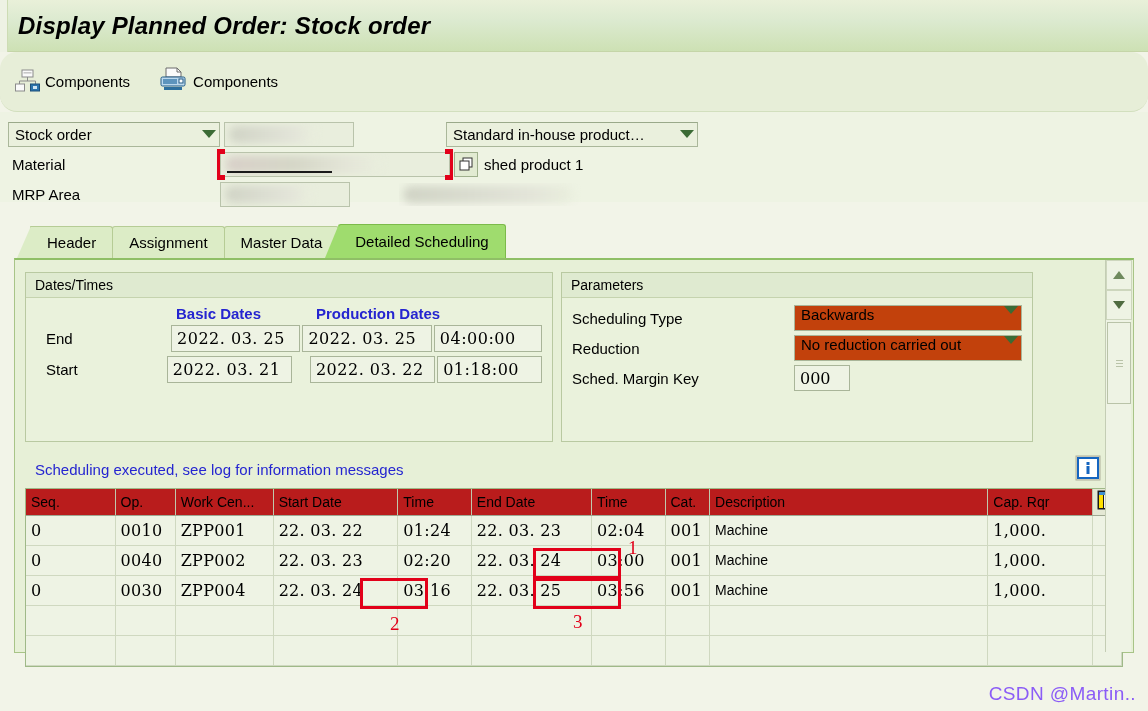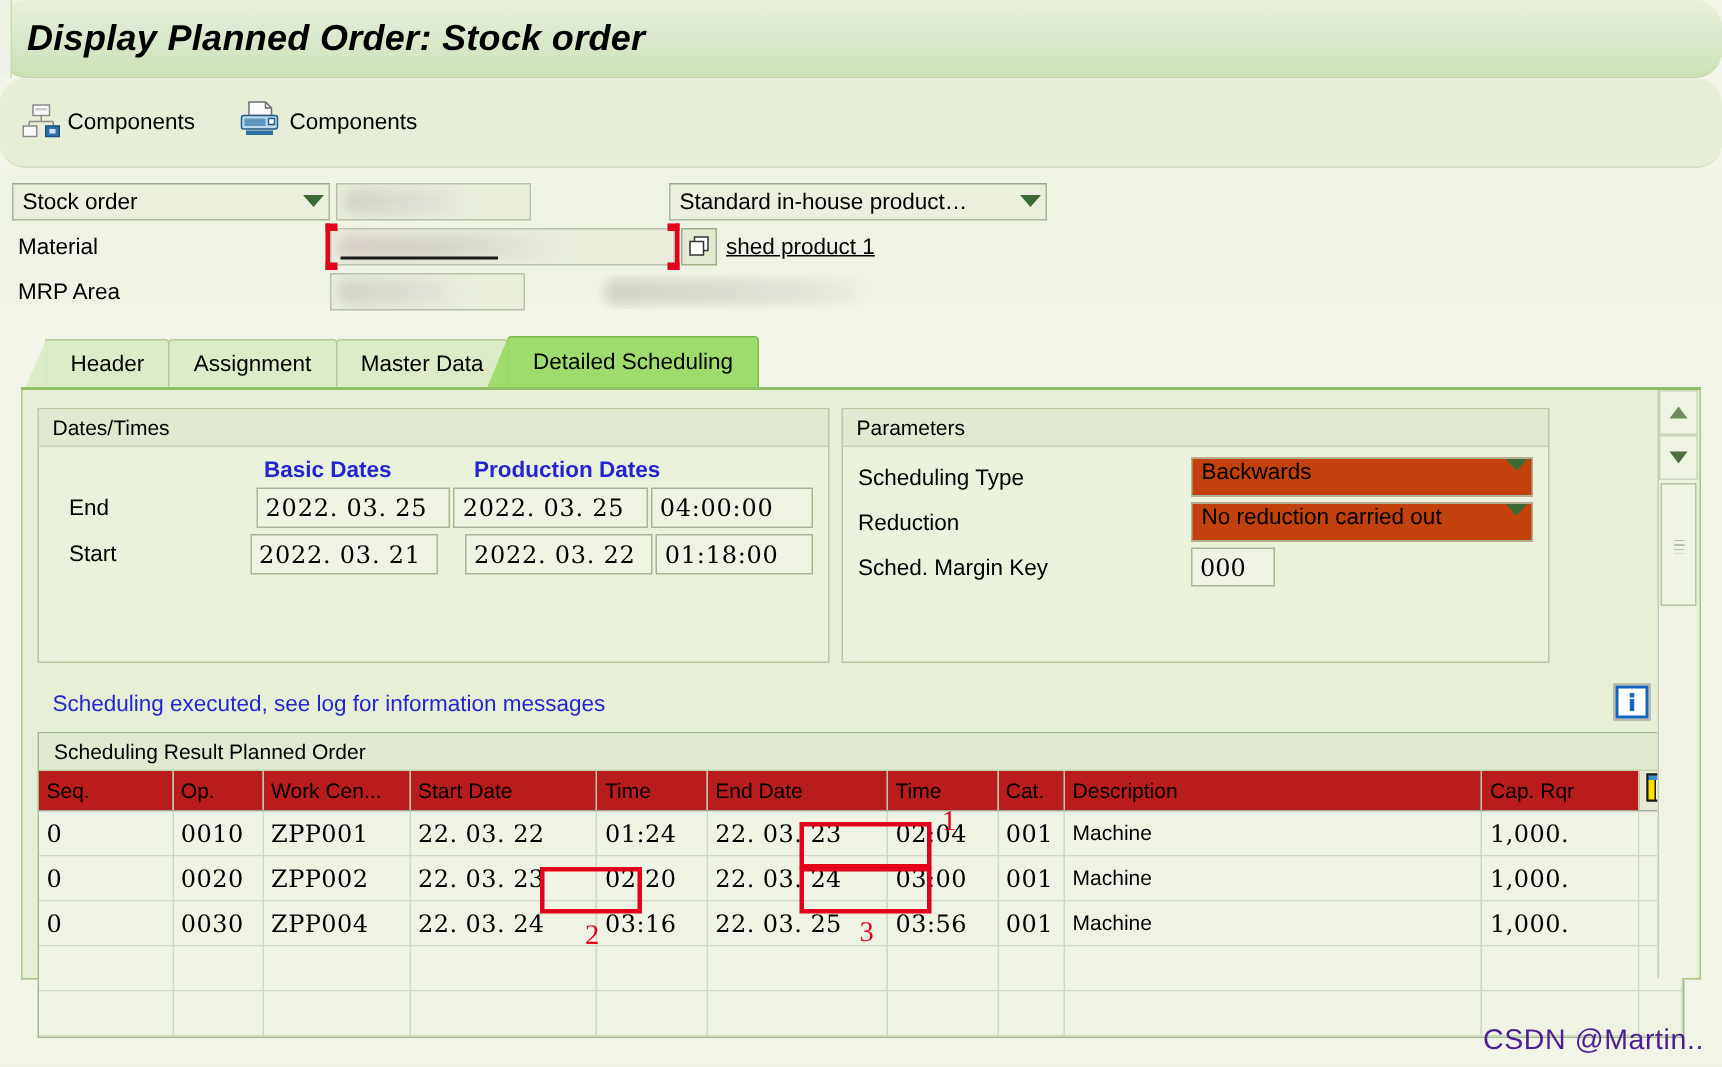--- a/index.html
+++ b/index.html
@@ -12,21 +12,20 @@
     overflow:hidden; position:relative;
   }
 
   
   #titlebar{
     height:52px;
     background:linear-gradient(to bottom,#e9f0d9 0%,#dcead0 40%,#cde1b4 100%);
     border-bottom:1px solid #c5d5a8;
     display:flex; align-items:center;
     padding-left:18px;
-    border-radius:18px;
   }
   #titlebar .edge{
     position:absolute; left:0; top:0; width:8px; height:52px;
     background:#eef2e4; border-right:1px solid #cddcb4;
   }
   #title-text{
     font-size:24px; font-weight:bold; font-style:italic;
     letter-spacing:.2px;
   }
 
@@ -74,21 +73,21 @@
   .focusbox .c-tl{ left:-3px; top:-3px; }
   .focusbox .c-tr{ right:-3px; top:-3px; }
   .focusbox .c-bl{ left:-3px; bottom:-3px; }
   .focusbox .c-br{ right:-3px; bottom:-3px; }
   .focusbox .vl{ position:absolute; width:3px; background:#e2001a; top:-3px; bottom:-3px;}
   .focusbox .vl-l{ left:-3px;} .focusbox .vl-r{ right:-3px;}
   .matchcode{
     width:24px;height:25px;border:1px solid #9fb08c;background:#e2ebd2;
     display:flex;align-items:center;justify-content:center;margin-left:4px;
   }
-  .matlink{ font-size:15px; text-decoration:underline; margin-left:6px; }
+  .matlink{ font-size:15px; margin-left:6px; }
   .underline-in-field{
     position:absolute; left:6px; bottom:3px; height:2px; width:46%;
     background:#1a1a1a;
   }
 
   
   #tabstrip{ position:relative; height:34px; margin-top:22px; padding-left:30px; display:flex; align-items:flex-end;}
   .tab{
     height:32px; display:flex;align-items:center; padding:0 16px;
     font-size:15px; background:#dcecc6;
@@ -187,21 +186,21 @@
     background:#eef3e4; border-left:1px solid #c4cdb4;
   }
   .sbtn{ width:26px;height:30px; background:#eef3e4; border:1px solid #cdd6bd;
          display:flex;align-items:center;justify-content:center;}
   #sthumb{ position:absolute; top:62px; left:1px; width:24px; height:82px;
            background:#eef3e4; border:1px solid #b9c3a8;}
   #sgrip{ position:absolute; top:100px; left:10px; width:7px; height:9px;
           background:repeating-linear-gradient(to bottom,#b9c3a8 0 1px,transparent 1px 3px);}
   #watermark{
     position:absolute; right:12px; bottom:6px;
-    color:#4c1d95; font-size:19px; letter-spacing:.4px;
+    color:#8b5cf6; font-size:19px; letter-spacing:.4px;
   }
 </style>
 </head>
 <body>
 
 <div id="titlebar">
   <div class="edge"></div>
   <div id="title-text">Display Planned Order: Stock order</div>
 </div>
 
@@ -353,21 +352,20 @@
       <svg width="26" height="26" viewBox="0 0 26 26">
         <rect x="1" y="1" width="24" height="24" fill="#d9d9c8" stroke="#b0b09c"></rect>
         <rect x="3" y="3" width="20" height="20" fill="#ffffff" stroke="#1565c0" stroke-width="2"></rect>
         <rect x="11.5" y="7" width="3" height="3" fill="#1565c0"></rect>
         <rect x="11.5" y="11" width="3" height="8" fill="#1565c0"></rect>
       </svg>
     </div>
   </div>
 
   <div id="tblwrap">
-    <div id="tbl-title">Scheduling Result Planned Order</div>
     <table>
       <colgroup>
         <col style="width:80px">
           <col style="width:54px">
           <col style="width:88px">
         <col style="width:112px">
           <col style="width:66px">
           <col style="width:108px">
         <col style="width:66px">
           <col style="width:40px">
@@ -407,21 +405,21 @@
           <td>01:24</td>
           <td>22. 03. 23</td>
           <td>02:04</td>
           <td>001</td>
           <td class="sans">Machine</td>
           <td>1,000.</td>
           <td></td>
         </tr>
         <tr>
           <td>0</td>
-          <td>0020</td>
+          <td>0040</td>
           <td>ZPP002</td>
           <td>22. 03. 23</td>
           <td>02:20</td>
           <td>22. 03. 24</td>
           <td>03:00</td>
           <td>001</td>
           <td class="sans">Machine</td>
           <td>1,000.</td>
           <td></td>
         </tr>

